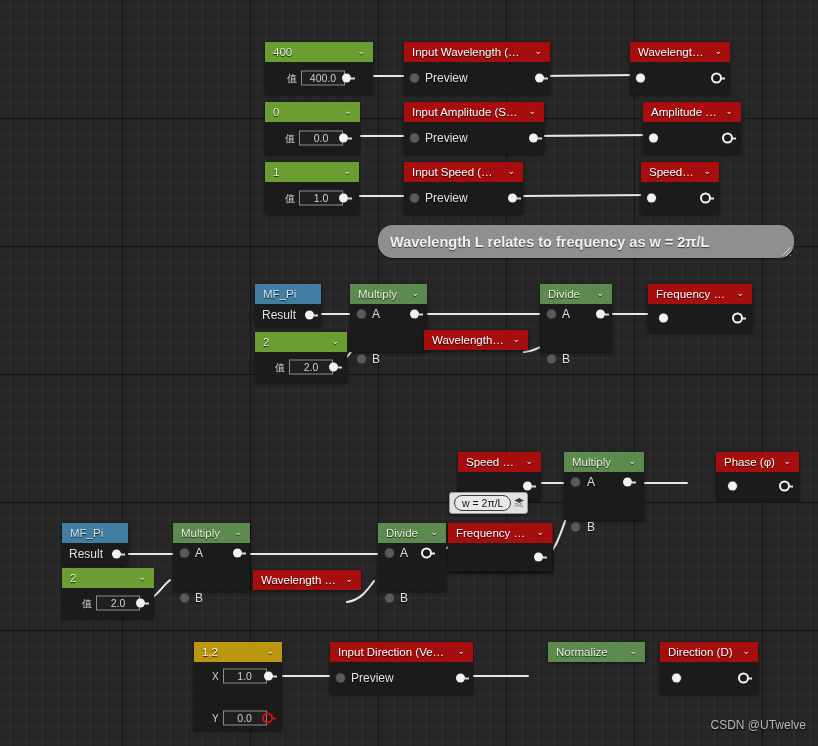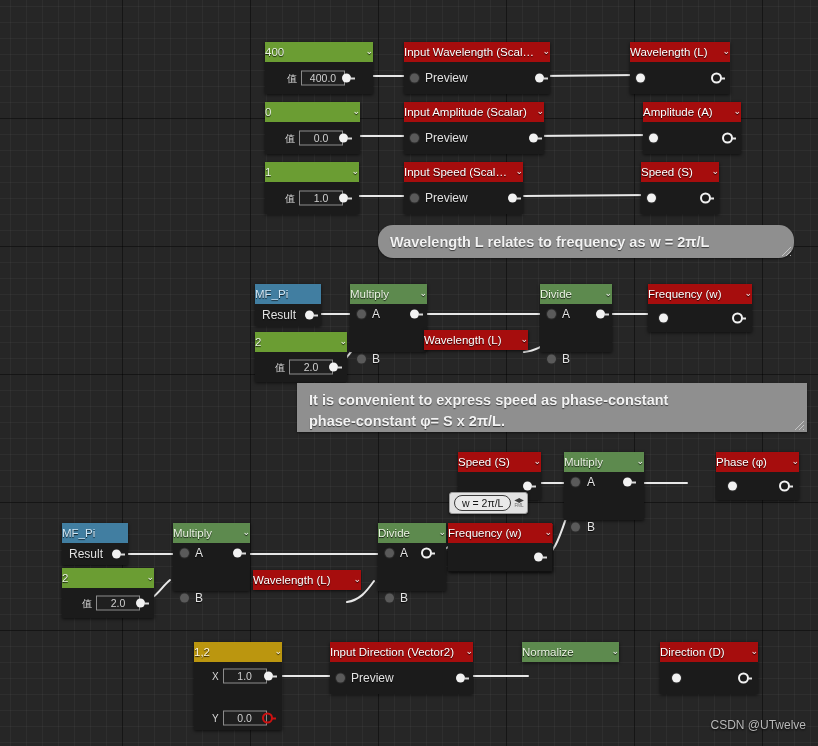--- a/index.html
+++ b/index.html
@@ -30,21 +30,21 @@
   .node{
     position:absolute;
     background:#1b1b1b;
     box-shadow:0 1px 3px rgba(0,0,0,.65);
   }
   .node .hdr{
     height:20px;
     line-height:20px;
     color:#ffffff;
     font-size:11.5px;
-    padding:0 0;
+    padding:0 8px;
     display:flex;
     align-items:center;
     justify-content:space-between;
     white-space:nowrap;
     text-shadow:0 1px 1px rgba(0,0,0,.85);
   }
   .node .hdr .cap{overflow:hidden;text-overflow:ellipsis;}
   .hdr.red   {background:#a60d0d;}
   .hdr.green {background:#5d8a4e;}
   .hdr.grn2  {background:#6b9d33;}
@@ -460,27 +460,20 @@
     <div class="body" style="height:28px;">
       <div class="row" style="top:4px;">
         <div class="pin inp lit" style="left:11px;"></div>
         <div class="pin out ring" style="right:9px;">
             <i class="nib"></i>
           </div>
       </div>
     </div>
   </div>
 
-  <div class="comment" style="left:297px;top:383px;width:510px;height:49px;">
-    <div>It is convenient to express speed as phase-constant</div>
-    <div>phase-constant φ= S x 2π/L.</div>
-    <svg class="grip" viewBox="0 0 12 12">
-      <path d="M11 2 L2 11 M11 6 L6 11 M11 10 L10 11" stroke="#d8d8d8" stroke-width="1"></path>
-    </svg>
-  </div>
 
   <div class="node" style="left:458px;top:452px;width:83px;">
     <div class="hdr red">
       <span class="cap">Speed (S)</span>
       <span class="chev">⌄</span>
     </div>
     <div class="body" style="height:28px;">
       <div class="row" style="top:4px;">
         <div class="pin out" style="right:9px;">
             <i class="nib"></i>
@@ -672,21 +665,21 @@
       <div class="row" style="top:6px;">
         <div class="pin inp" style="left:6px;"></div>
         <span class="plabel" style="left:21px;">Preview</span>
         <div class="pin out" style="right:8px;">
             <i class="nib"></i>
           </div>
       </div>
     </div>
   </div>
 
-  <div class="node" style="left:522px;top:642px;width:97px;">
+  <div class="node" style="left:548px;top:642px;width:97px;">
     <div class="hdr green">
       <span class="cap">Normalize</span>
       <span class="chev">⌄</span>
     </div>
   </div>
 
   <div class="node" style="left:660px;top:642px;width:98px;">
     <div class="hdr red">
       <span class="cap">Direction (D)</span>
       <span class="chev">⌄</span>

